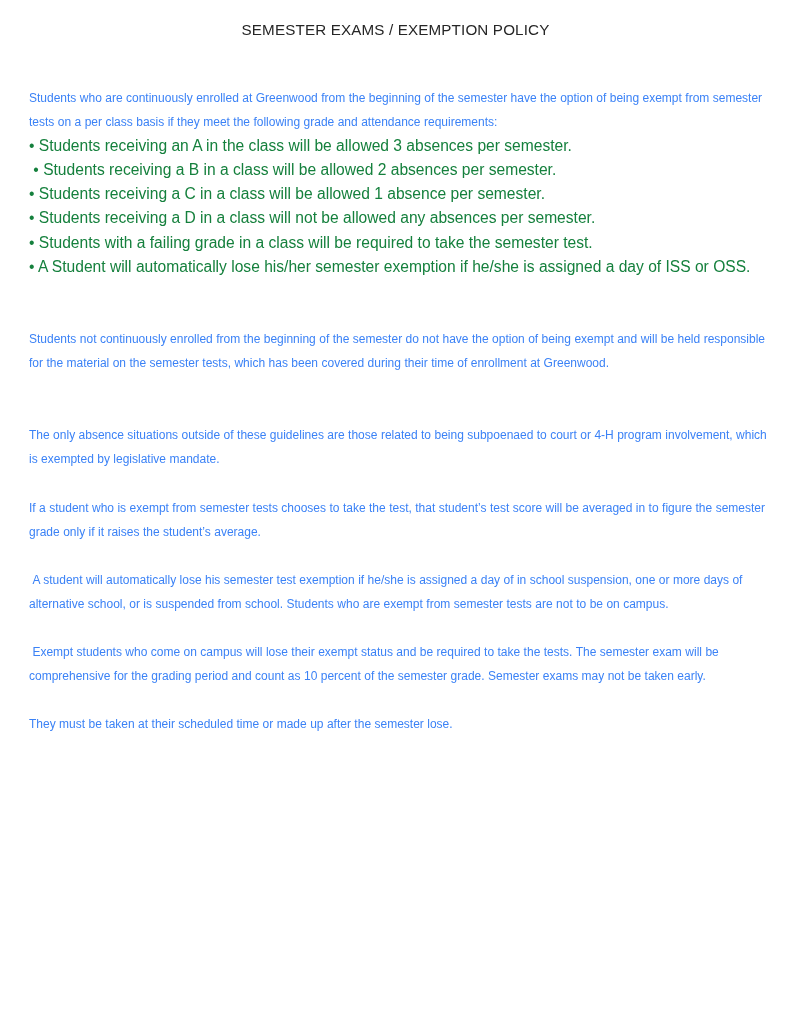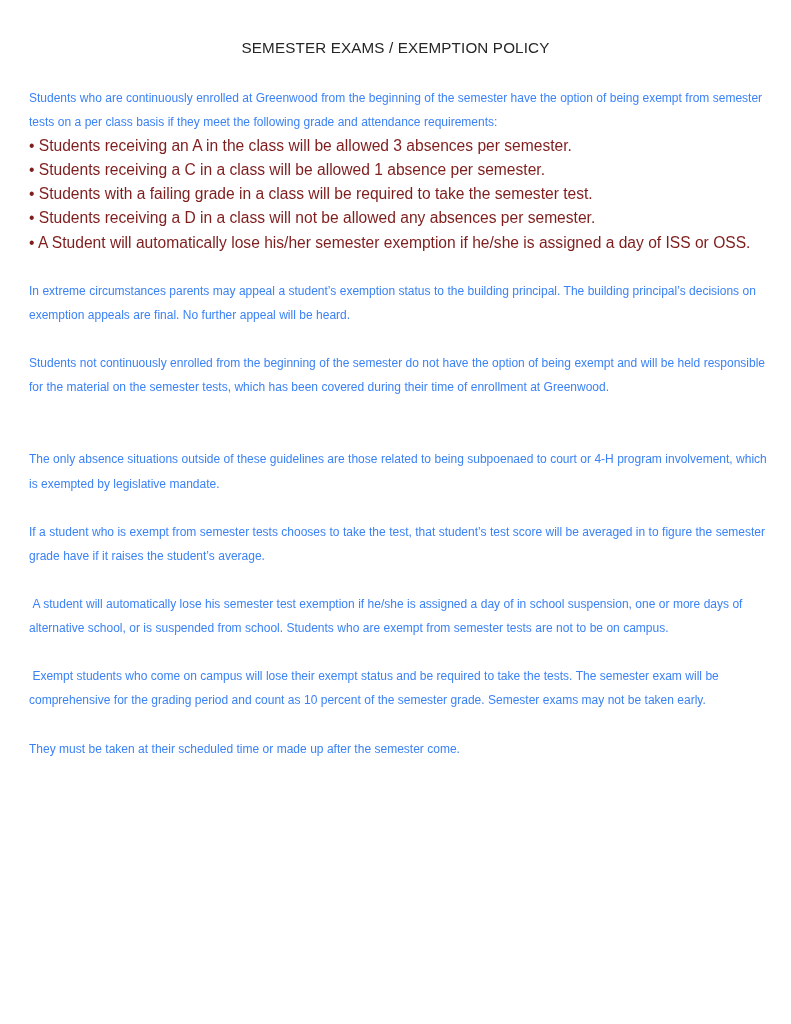--- a/index.html
+++ b/index.html
@@ -17,21 +17,21 @@
   .page {
     position: relative;
     width: 791px;
     height: 1024px;
     background: #ffffff;
     box-sizing: border-box;
     overflow: hidden;
   }
   .doc-title {
     position: absolute;
-    top: 38px;
+    top: 20px;
     left: 0;
     width: 791px;
     text-align: center;
     font-size: 15.2px;
     line-height: 20px;
     letter-spacing: 0.15px;
     color: #262626;
     white-space: pre;
   }
   .body-block {
@@ -48,67 +48,67 @@
     white-space: pre-wrap;
     text-align: left;
     word-spacing: 0.1px;
   }
   .spacer {
     height: 24.1px;
   }
   .bullet-line {
     font-size: 15.6px;
     line-height: 24.1px;
-    color: #7f1d1d;
+    color: #15803d;
     margin: 0;
     white-space: pre-wrap;
   }
 </style>
 </head>
 <body>
 
 <div class="page">
 
   <div class="doc-title">SEMESTER EXAMS / EXEMPTION POLICY</div>
 
   <div class="body-block">
 
     <p class="para">Students who are continuously enrolled at Greenwood from the beginning of the semester have the option of being exempt from semester tests on a per class basis if they meet the following grade and attendance requirements:</p>
 
     <p class="bullet-line">• Students receiving an A in the class will be allowed 3 absences per semester.</p>
+    <p class="bullet-line"> • Students receiving a B in a class will be allowed 2 absences per semester.</p>
     <p class="bullet-line">• Students receiving a C in a class will be allowed 1 absence per semester.</p>
+    <p class="bullet-line">• Students receiving a D in a class will not be allowed any absences per semester.</p>
     <p class="bullet-line">• Students with a failing grade in a class will be required to take the semester test.</p>
-    <p class="bullet-line">• Students receiving a D in a class will not be allowed any absences per semester.</p>
     <p class="bullet-line">• A Student will automatically lose his/her semester exemption if he/she is assigned a day of ISS or OSS.</p>
 
     <div class="spacer"></div>
 
-    <p class="para">In extreme circumstances parents may appeal a student’s exemption status to the building principal. The building principal’s decisions on exemption appeals are final. No further appeal will be heard.</p>
 
     <div class="spacer"></div>
 
     <p class="para">Students not continuously enrolled from the beginning of the semester do not have the option of being exempt and will be held responsible for the material on the semester tests, which has been covered during their time of enrollment at Greenwood.</p>
 
     <div class="spacer"></div>
 
 
     <div class="spacer"></div>
 
     <p class="para">The only absence situations outside of these guidelines are those related to being subpoenaed to court or 4-H program involvement, which is exempted by legislative mandate.</p>
 
     <div class="spacer"></div>
 
-    <p class="para">If a student who is exempt from semester tests chooses to take the test, that student’s test score will be averaged in to figure the semester grade have if it raises the student’s average.</p>
+    <p class="para">If a student who is exempt from semester tests chooses to take the test, that student’s test score will be averaged in to figure the semester grade only if it raises the student’s average.</p>
 
     <div class="spacer"></div>
 
     <p class="para"> A student will automatically lose his semester test exemption if he/she is assigned a day of in school suspension, one or more days of alternative school, or is suspended from school. Students who are exempt from semester tests are not to be on campus.</p>
 
     <div class="spacer"></div>
 
     <p class="para"> Exempt students who come on campus will lose their exempt status and be required to take the tests. The semester exam will be comprehensive for the grading period and count as 10 percent of the semester grade. Semester exams may not be taken early.</p>
 
     <div class="spacer"></div>
 
-    <p class="para">They must be taken at their scheduled time or made up after the semester come.</p>
+    <p class="para">They must be taken at their scheduled time or made up after the semester lose.</p>
 
   </div>
 </div>
 
 </body></html>

